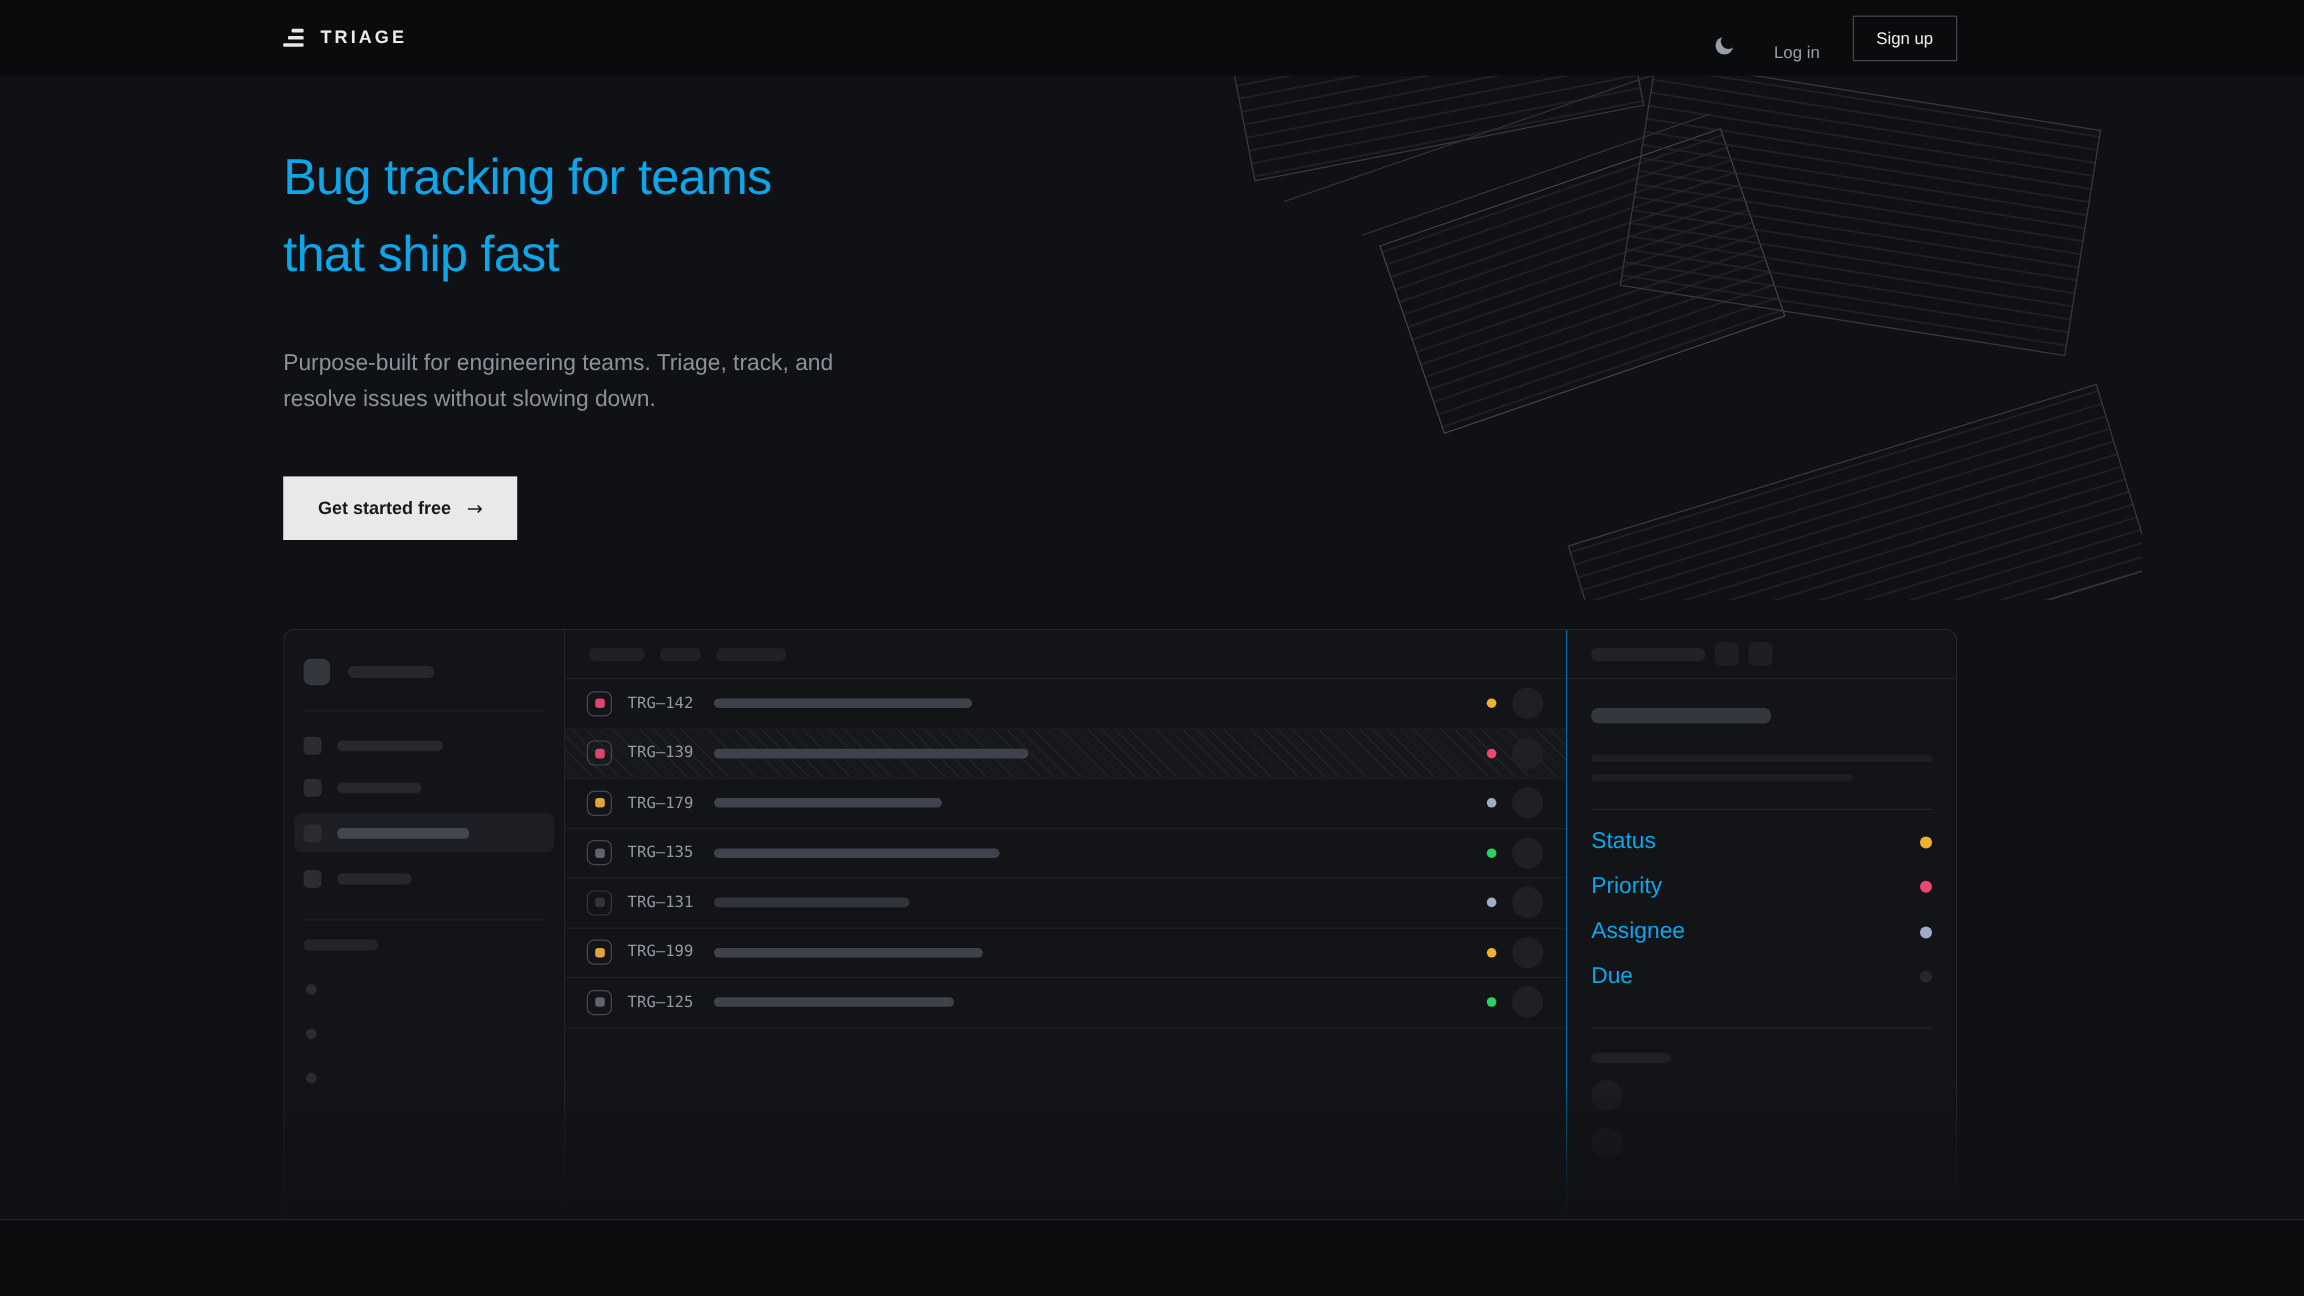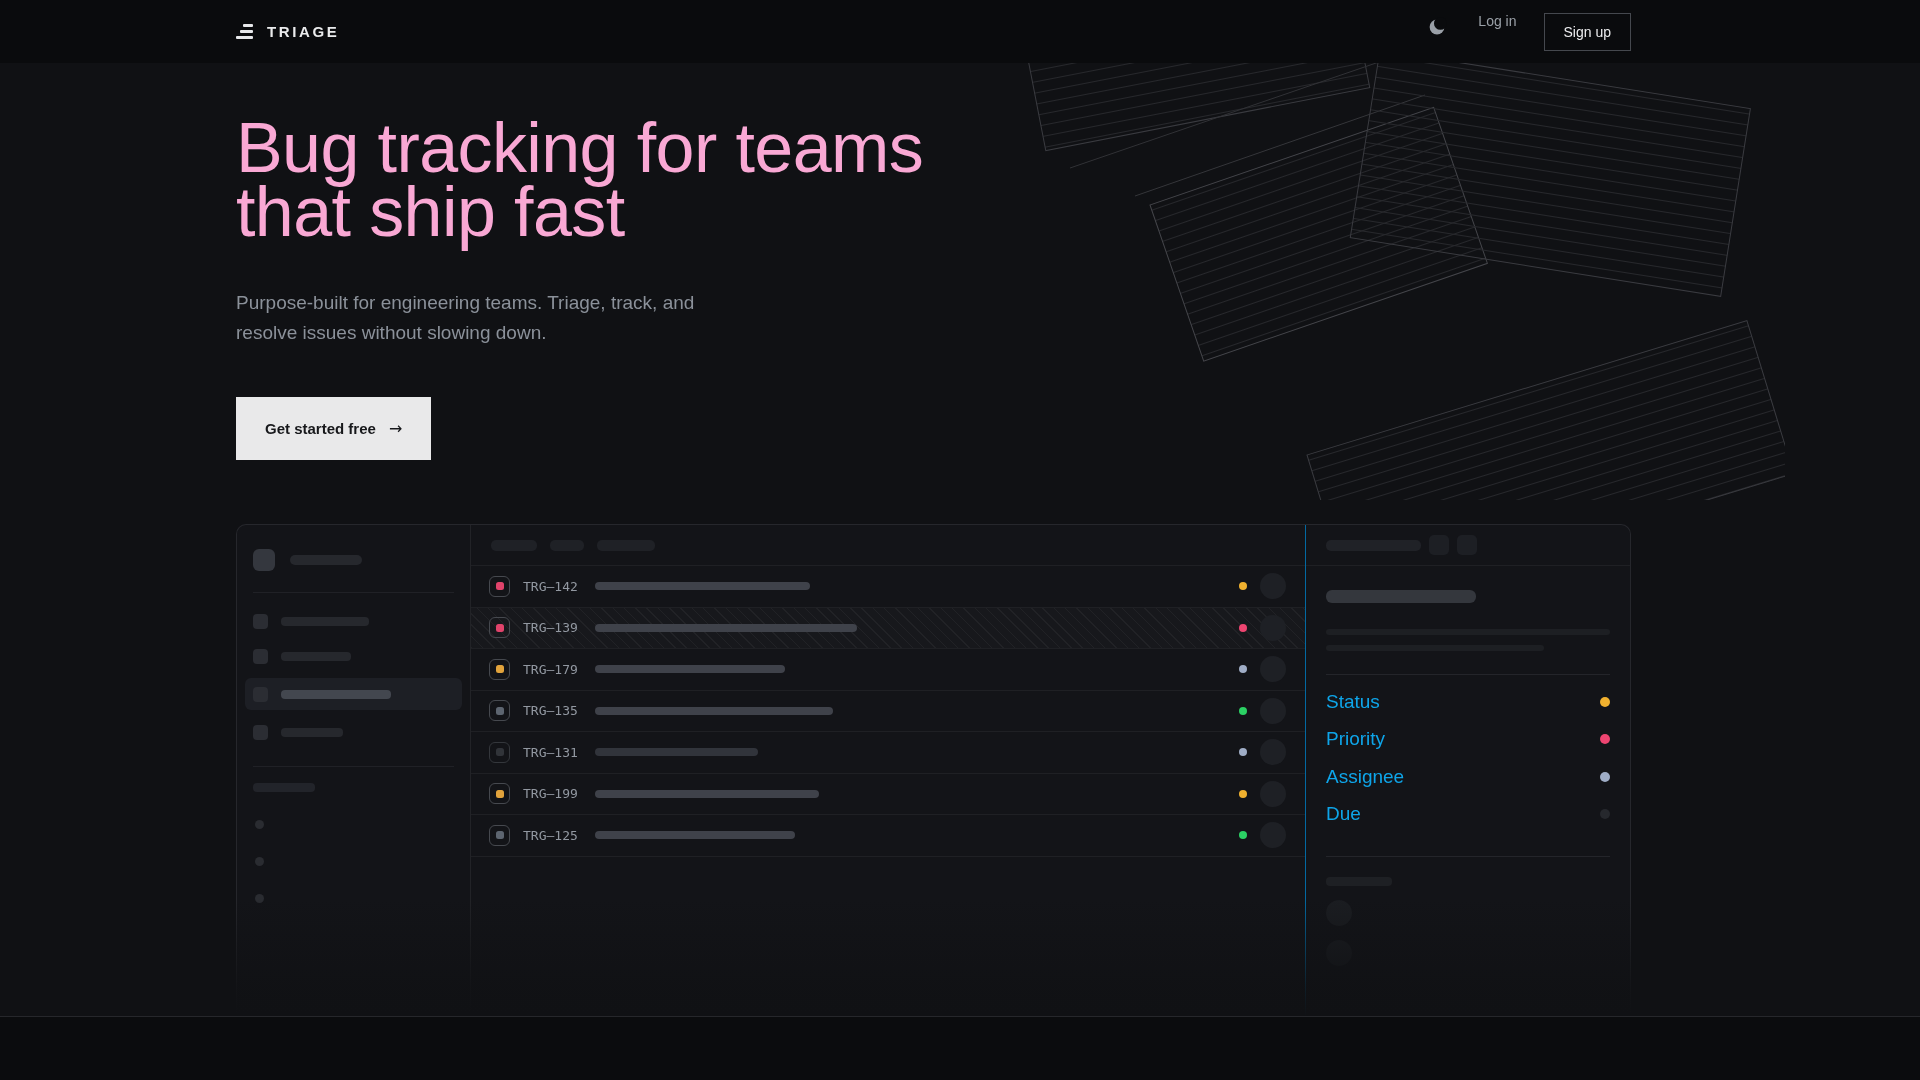--- a/index.html
+++ b/index.html
@@ -10,32 +10,32 @@
   
   .topnav { position:absolute; top:0; left:0; right:0; height:63px; background:#0a0b0d; z-index:6; display:flex; align-items:center; }
   .topnav-inner { width:1395px; margin-left:236px; display:flex; align-items:center; justify-content:space-between; }
   .brand { display:flex; align-items:center; gap:14px; }
   .logo-bars { display:flex; flex-direction:column; align-items:flex-end; gap:2.5px; width:17px; }
   .logo-bars i { display:block; height:3.6px; background:#e7e8ea; border-radius:1px; }
   .logo-bars i:nth-child(1){ width:10px; }
   .logo-bars i:nth-child(2){ width:13.5px; }
   .logo-bars i:nth-child(3){ width:17px; }
   .brand-name { font-size:15px; font-weight:bold; letter-spacing:2.6px; color:#eaebec; }
-  .nav-right { display:flex; align-items:flex-start; gap:27px; }
+  .nav-right { display:flex; align-items:flex-end; gap:27px; }
   .theme-toggle { background:none; border:none; cursor:pointer; display:flex; padding:4px; }
   .login-link { font-size:14px; color:#9aa0a7; text-decoration:none; cursor:pointer; }
   .signup-btn { background:transparent; border:1px solid #45484e; color:#ededef; font-size:14px; font-family:inherit; padding:10px 19px; cursor:pointer; }
 
   
   .wireframe { position:absolute; left:955px; top:0; z-index:0; }
 
   
-  .hero-title { position:absolute; left:236px; top:116px; z-index:1; font-size:70px; line-height:64px; font-weight:500; letter-spacing:-0.6px; color:#f9a8d4; }
+  .hero-title { position:absolute; left:236px; top:116px; z-index:1; font-size:42px; line-height:64px; font-weight:500; letter-spacing:-0.6px; color:#0ea5e9; }
   .hero-sub { position:absolute; left:236px; top:288px; z-index:1; width:470px; font-size:19px; line-height:30px; color:#8b919a; }
-  .cta-btn { position:absolute; left:236px; top:397px; z-index:1; height:63px; display:flex; align-items:center; gap:13px; padding:0 29px; background:#e9e9ea; border:none; color:#17181b; font-family:inherit; font-size:15px; font-weight:bold; cursor:pointer; }
+  .cta-btn { position:absolute; left:236px; top:397px; z-index:1; height:53px; display:flex; align-items:center; gap:13px; padding:0 29px; background:#e9e9ea; border:none; color:#17181b; font-family:inherit; font-size:15px; font-weight:bold; cursor:pointer; }
   .cta-arrow { font-family:"DejaVu Sans", sans-serif; font-size:16px; font-weight:normal; }
 
   
   .app-card { position:absolute; left:236px; top:524px; width:1395px; height:492px; z-index:2;
               background:#131418; border:1px solid #26272c; border-bottom:none; border-radius:10px 10px 0 0; display:flex; }
   .pill { background:#26282d; border-radius:5px; }
 
   
   .sb { width:234px; border-right:1px solid #222327; padding:24px 16px 0; flex-shrink:0; }
   .ws-row { display:flex; align-items:center; gap:15px; }

